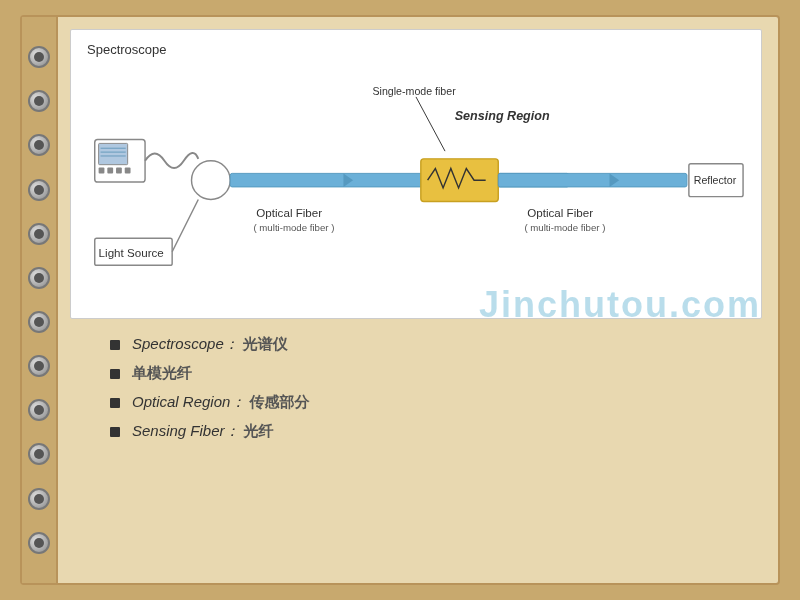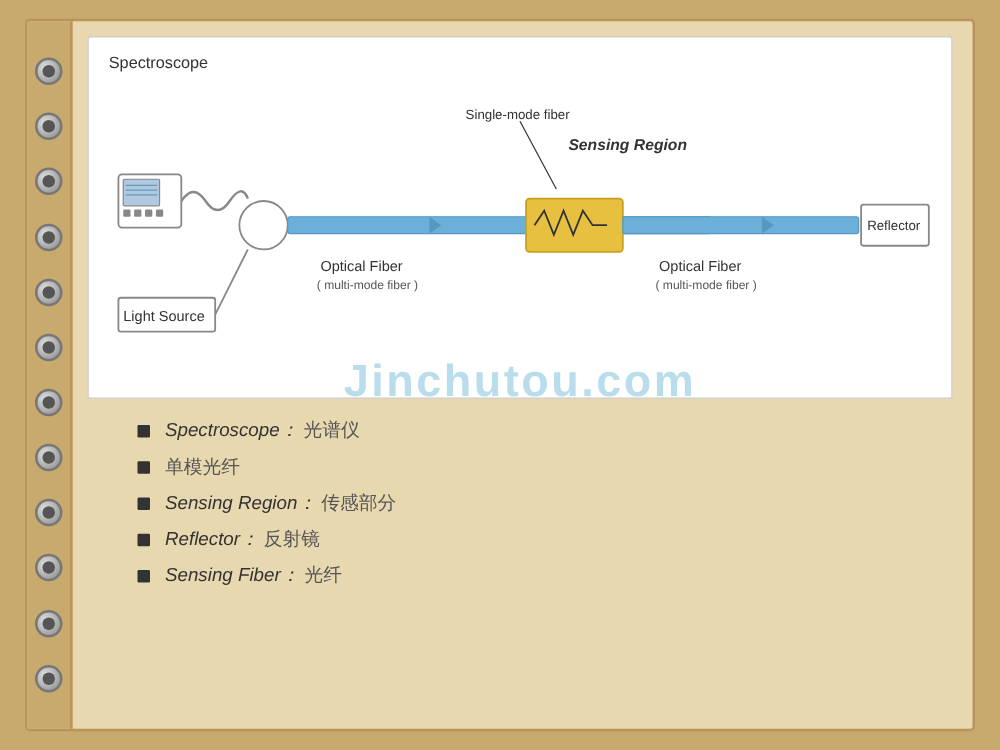--- a/index.html
+++ b/index.html
@@ -82,21 +82,21 @@
       color: #333;
       margin-bottom: 8px;
     }
 
     
     .watermark {
       position: absolute;
       bottom: -8px;
       left: 0;
       right: 0;
-      text-align: center;
+      text-align: right;
       font-size: 36px;
       font-weight: bold;
       color: rgba(100, 180, 210, 0.45);
       pointer-events: none;
       z-index: 10;
       font-family: Arial, sans-serif;
       letter-spacing: 2px;
     }
 
     
@@ -129,20 +129,21 @@
       flex-shrink: 0;
     }
 
     .li-en {
       font-style: italic;
       margin-right: 4px;
     }
 
     .li-zh {
       color: #555;
+      font-weight: bold;
     }
   </style>
 </head>
 <body>
 
 <div class="notebook">
 
   <div class="spirals">
     <div class="spiral"></div>
     <div class="spiral"></div>
@@ -222,27 +223,22 @@
         <div class="bullet-square"></div>
         <span class="li-en">Spectroscope：</span>
         <span class="li-zh">光谱仪</span>
       </li>
       <li>
         <div class="bullet-square"></div>
         <span class="li-zh">单模光纤</span>
       </li>
       <li>
         <div class="bullet-square"></div>
-        <span class="li-en">Sensing Region：</span>
+        <span class="li-en">Optical Region：</span>
         <span class="li-zh">传感部分</span>
-      </li>
-      <li>
-        <div class="bullet-square"></div>
-        <span class="li-en">Reflector：</span>
-        <span class="li-zh">反射镜</span>
       </li>
       <li>
         <div class="bullet-square"></div>
         <span class="li-en">Sensing Fiber：</span>
         <span class="li-zh">光纤</span>
       </li>
     </ul>
   </div>
 </div>
 

